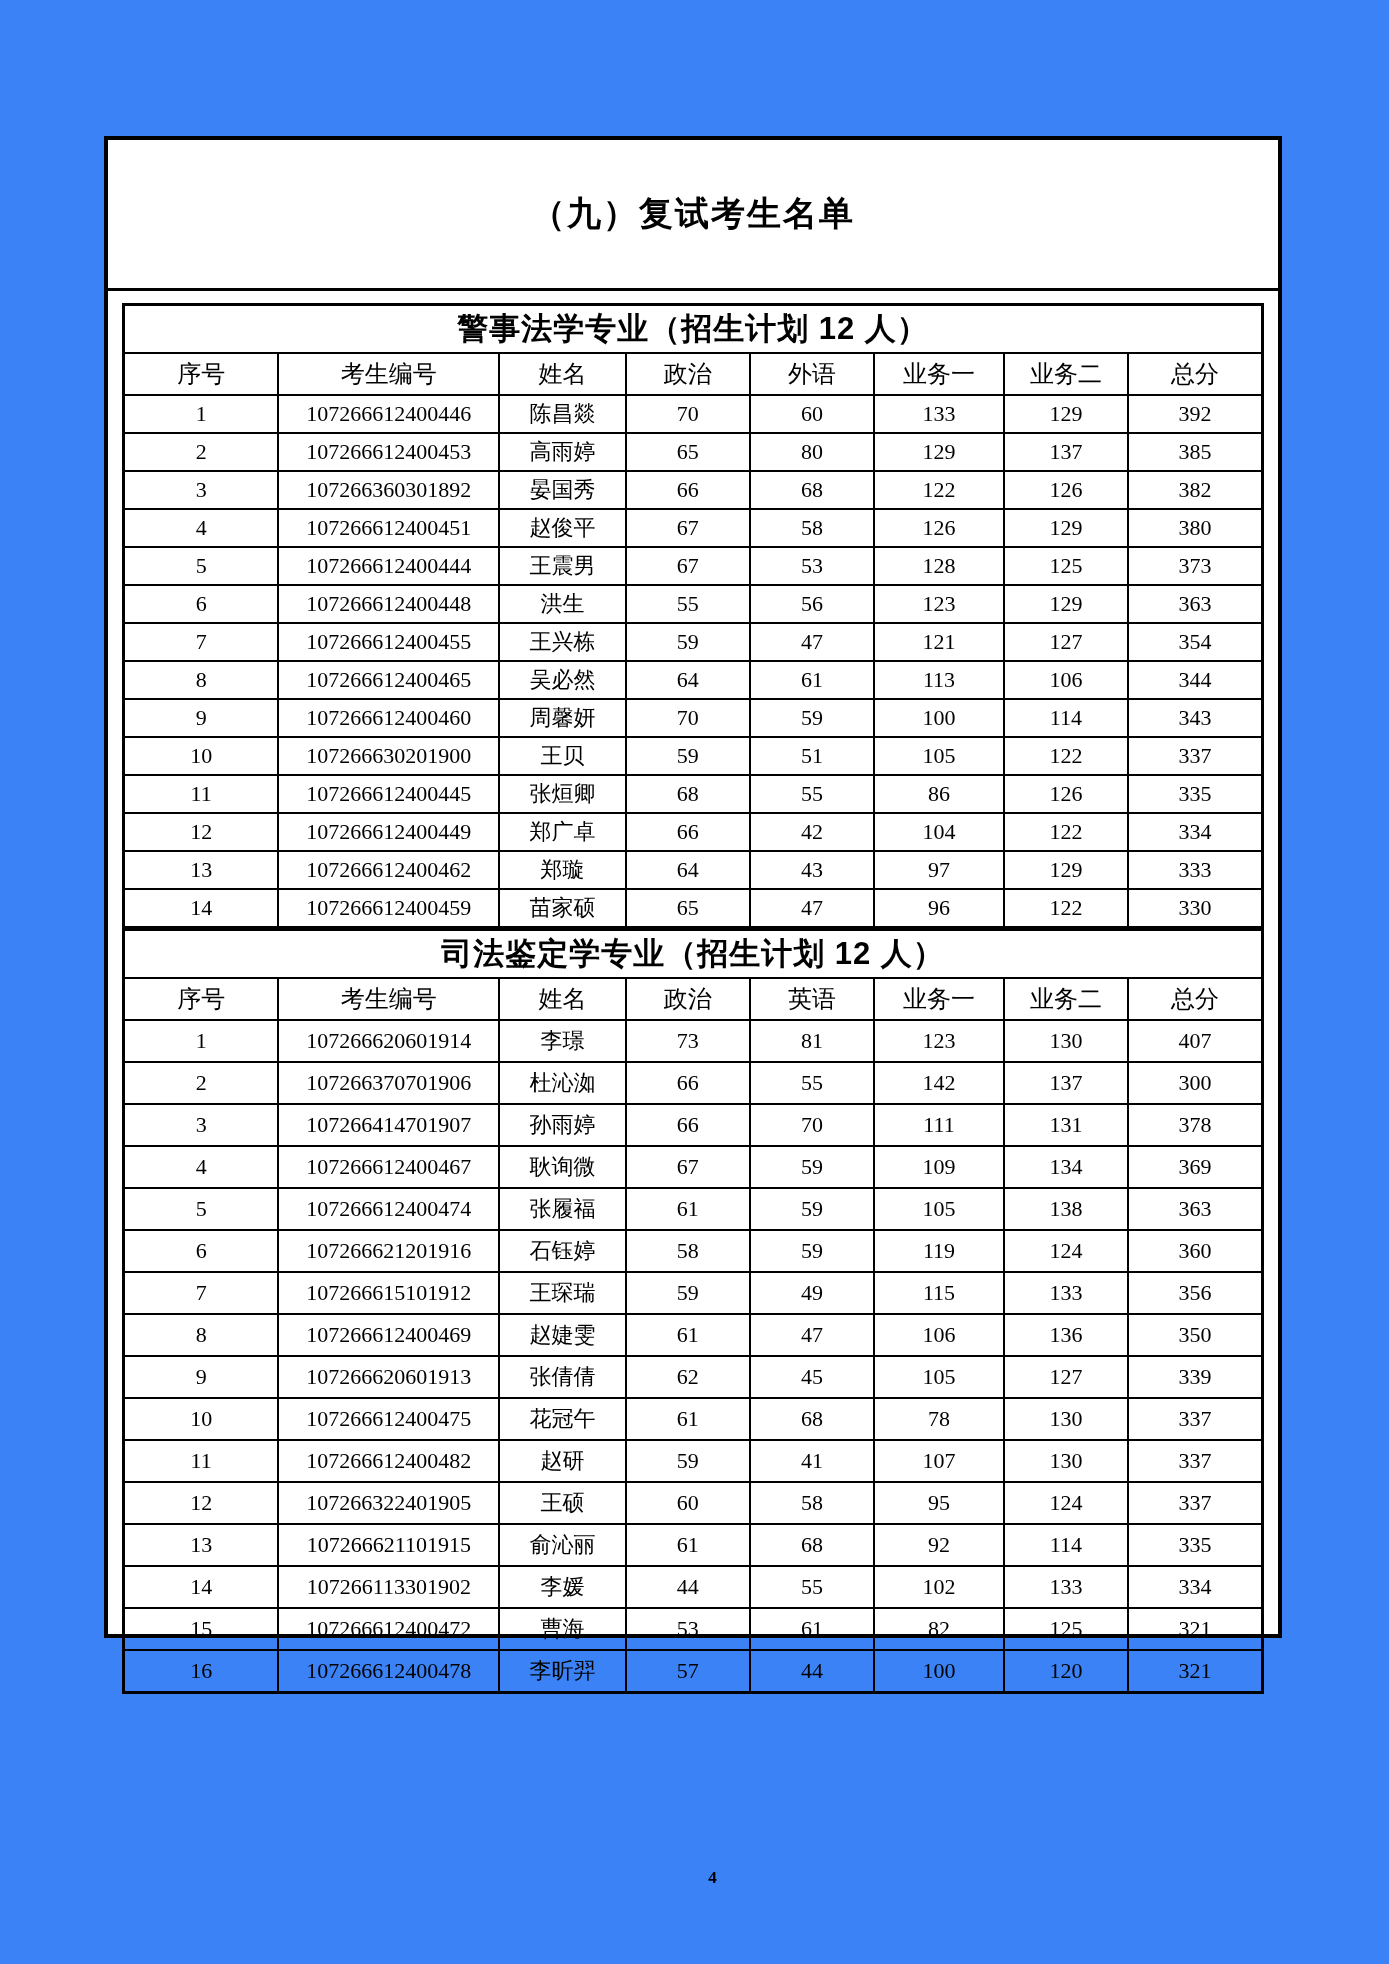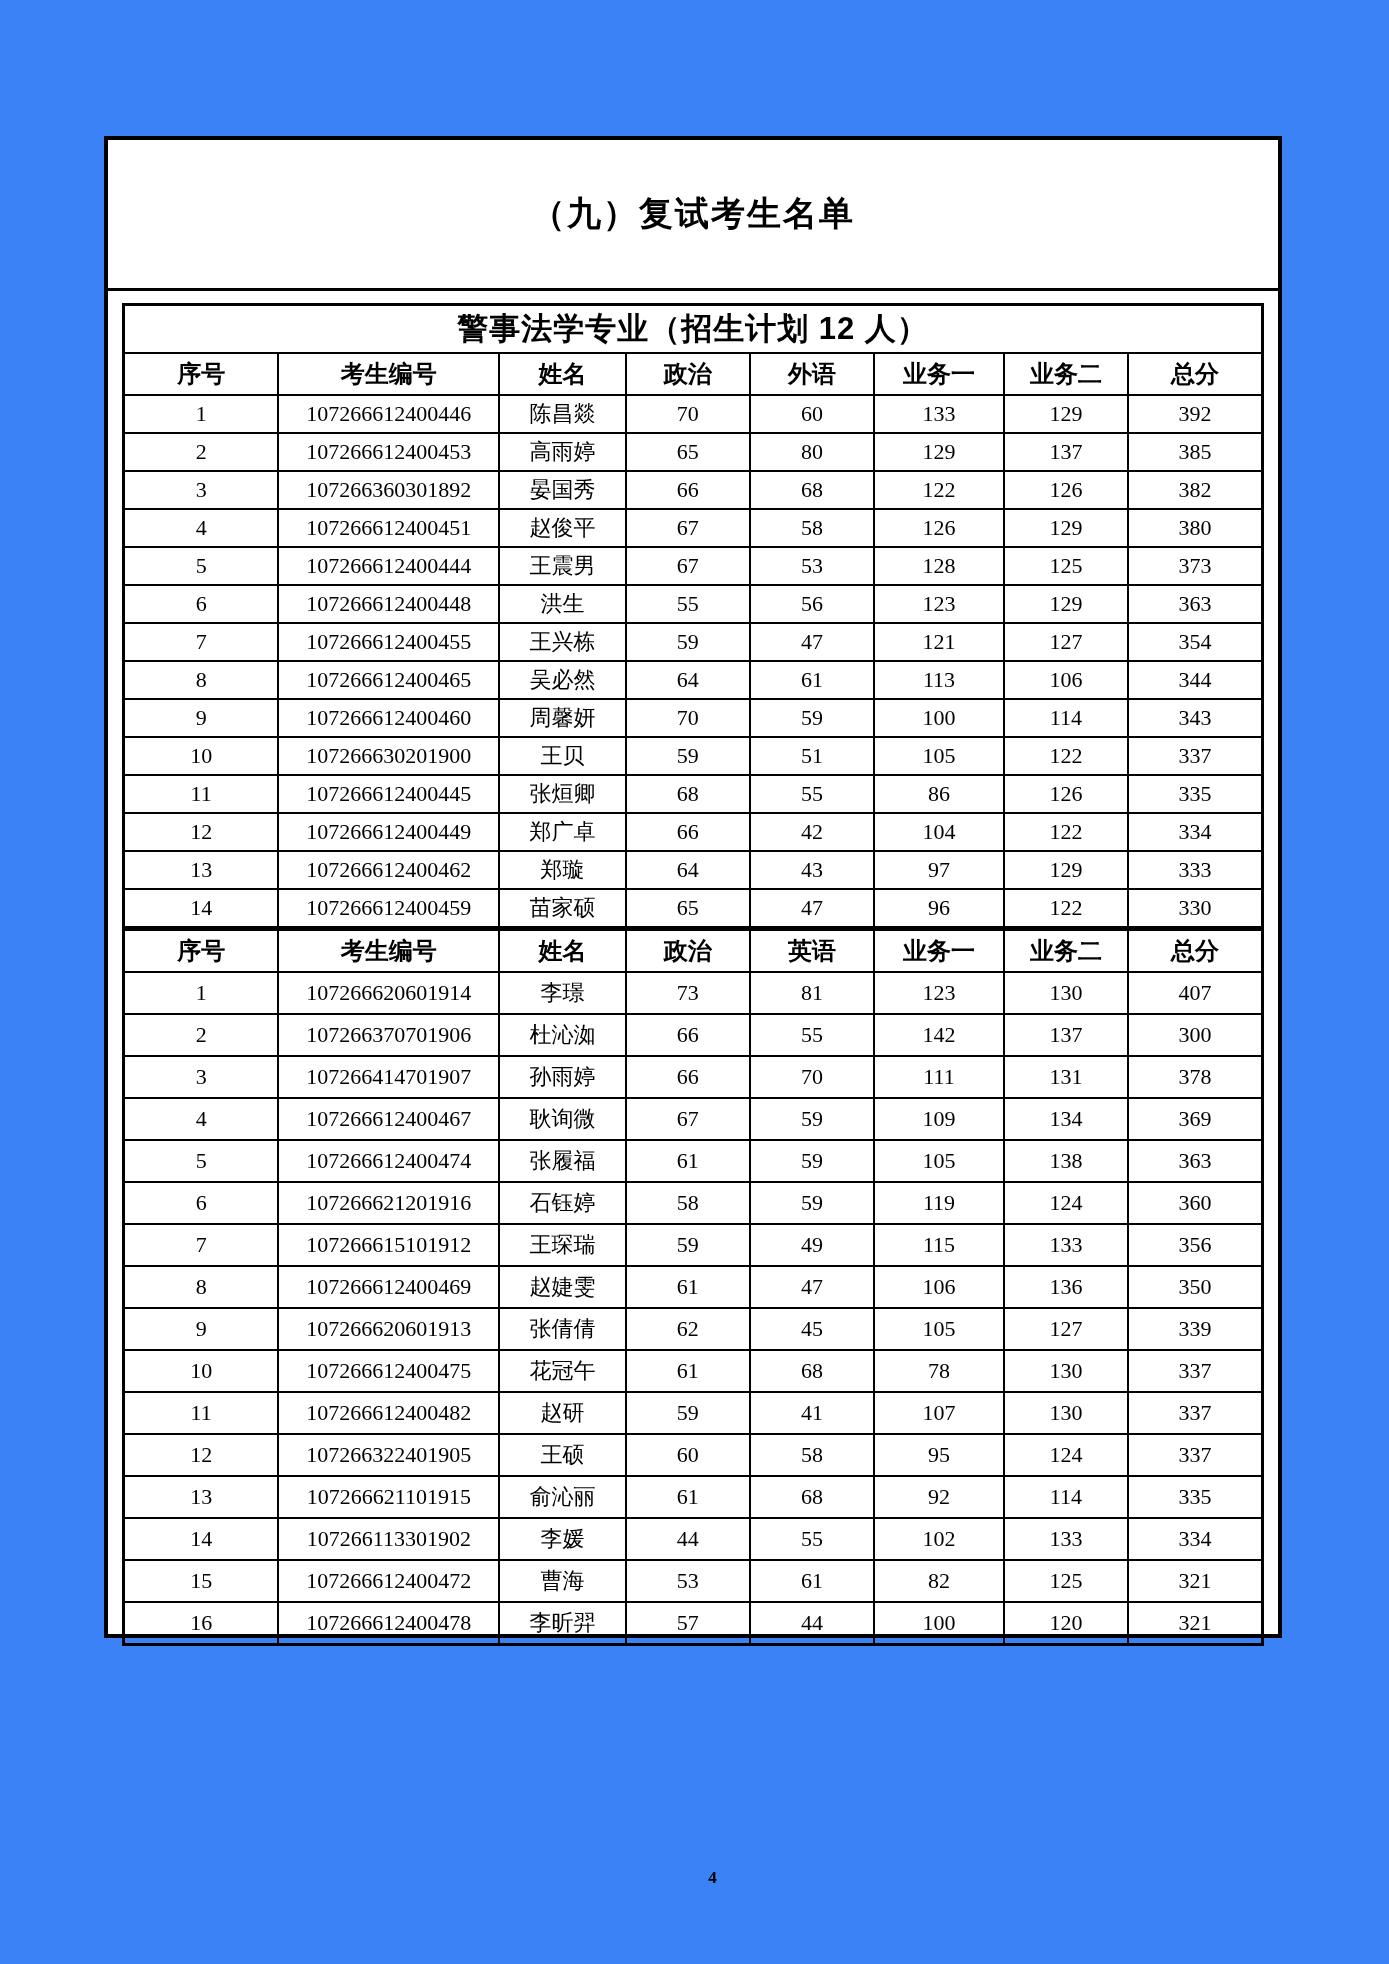--- a/index.html
+++ b/index.html
@@ -59,21 +59,21 @@
   }
   td.section-title-cell {
     font-family: "Liberation Sans", "DejaVu Sans", sans-serif;
     font-weight: bold;
     font-size: 31px;
     height: 46px;
     letter-spacing: 1px;
   }
   tr.col-header-row td {
     font-family: "Liberation Sans", "DejaVu Sans", sans-serif;
-    font-weight: bold;
+    font-weight: normal;
     font-size: 24px;
     height: 40px;
   }
   tr.data-row td {
     font-family: "Liberation Serif", "DejaVu Serif", serif;
     font-size: 22px;
   }
   table.t1 tr.data-row td { height: 36px; }
   table.t2 tr.data-row td { height: 40px; }
   .page-number {
@@ -268,20 +268,23 @@
           <col style="width:13.6%">
           <col style="width:19.4%">
           <col style="width:11.1%">
           <col style="width:10.9%">
           <col style="width:10.9%">
           <col style="width:11.4%">
           <col style="width:10.9%">
           <col style="width:11.8%">
         </colgroup>
         <tbody>
+            <tr>
+              <td colspan="8" class="section-title-cell">司法鉴定学专业（招生计划 12 人）</td>
+            </tr>
             <tr class="col-header-row">
               <td>序号</td>
               <td>考生编号</td>
               <td>姓名</td>
               <td>政治</td>
               <td>英语</td>
               <td>业务一</td>
               <td>业务二</td>
               <td>总分</td>
             </tr>

